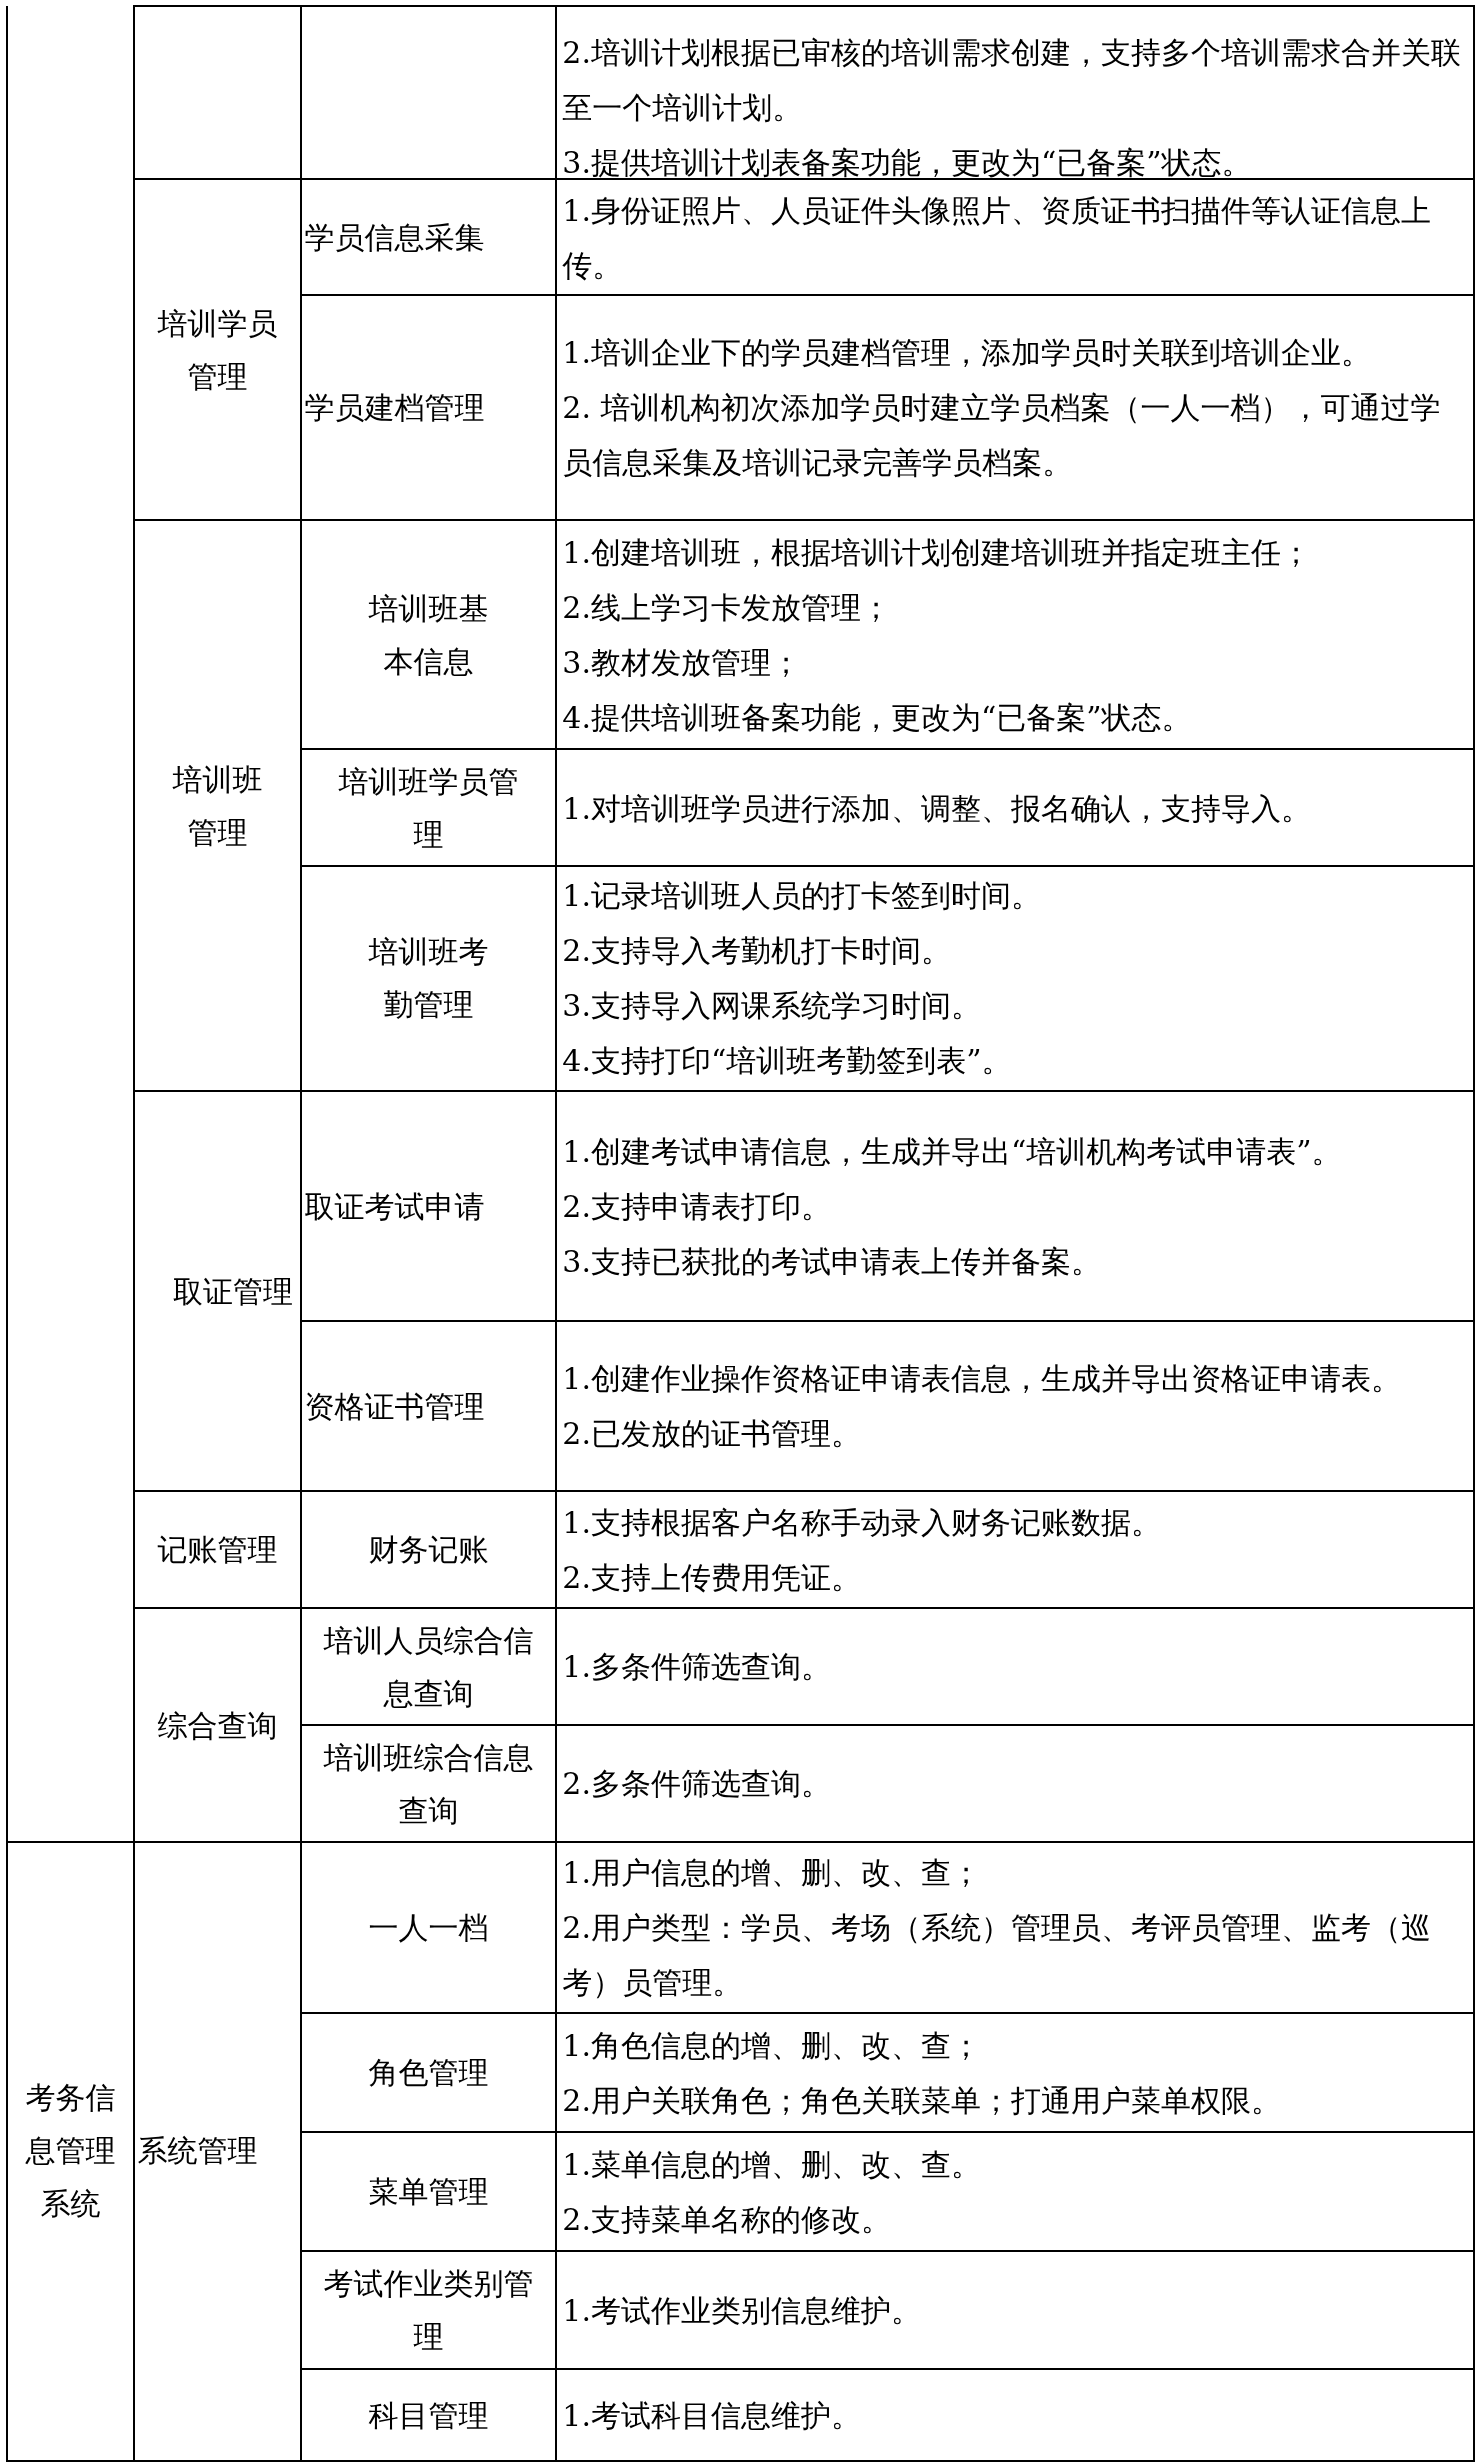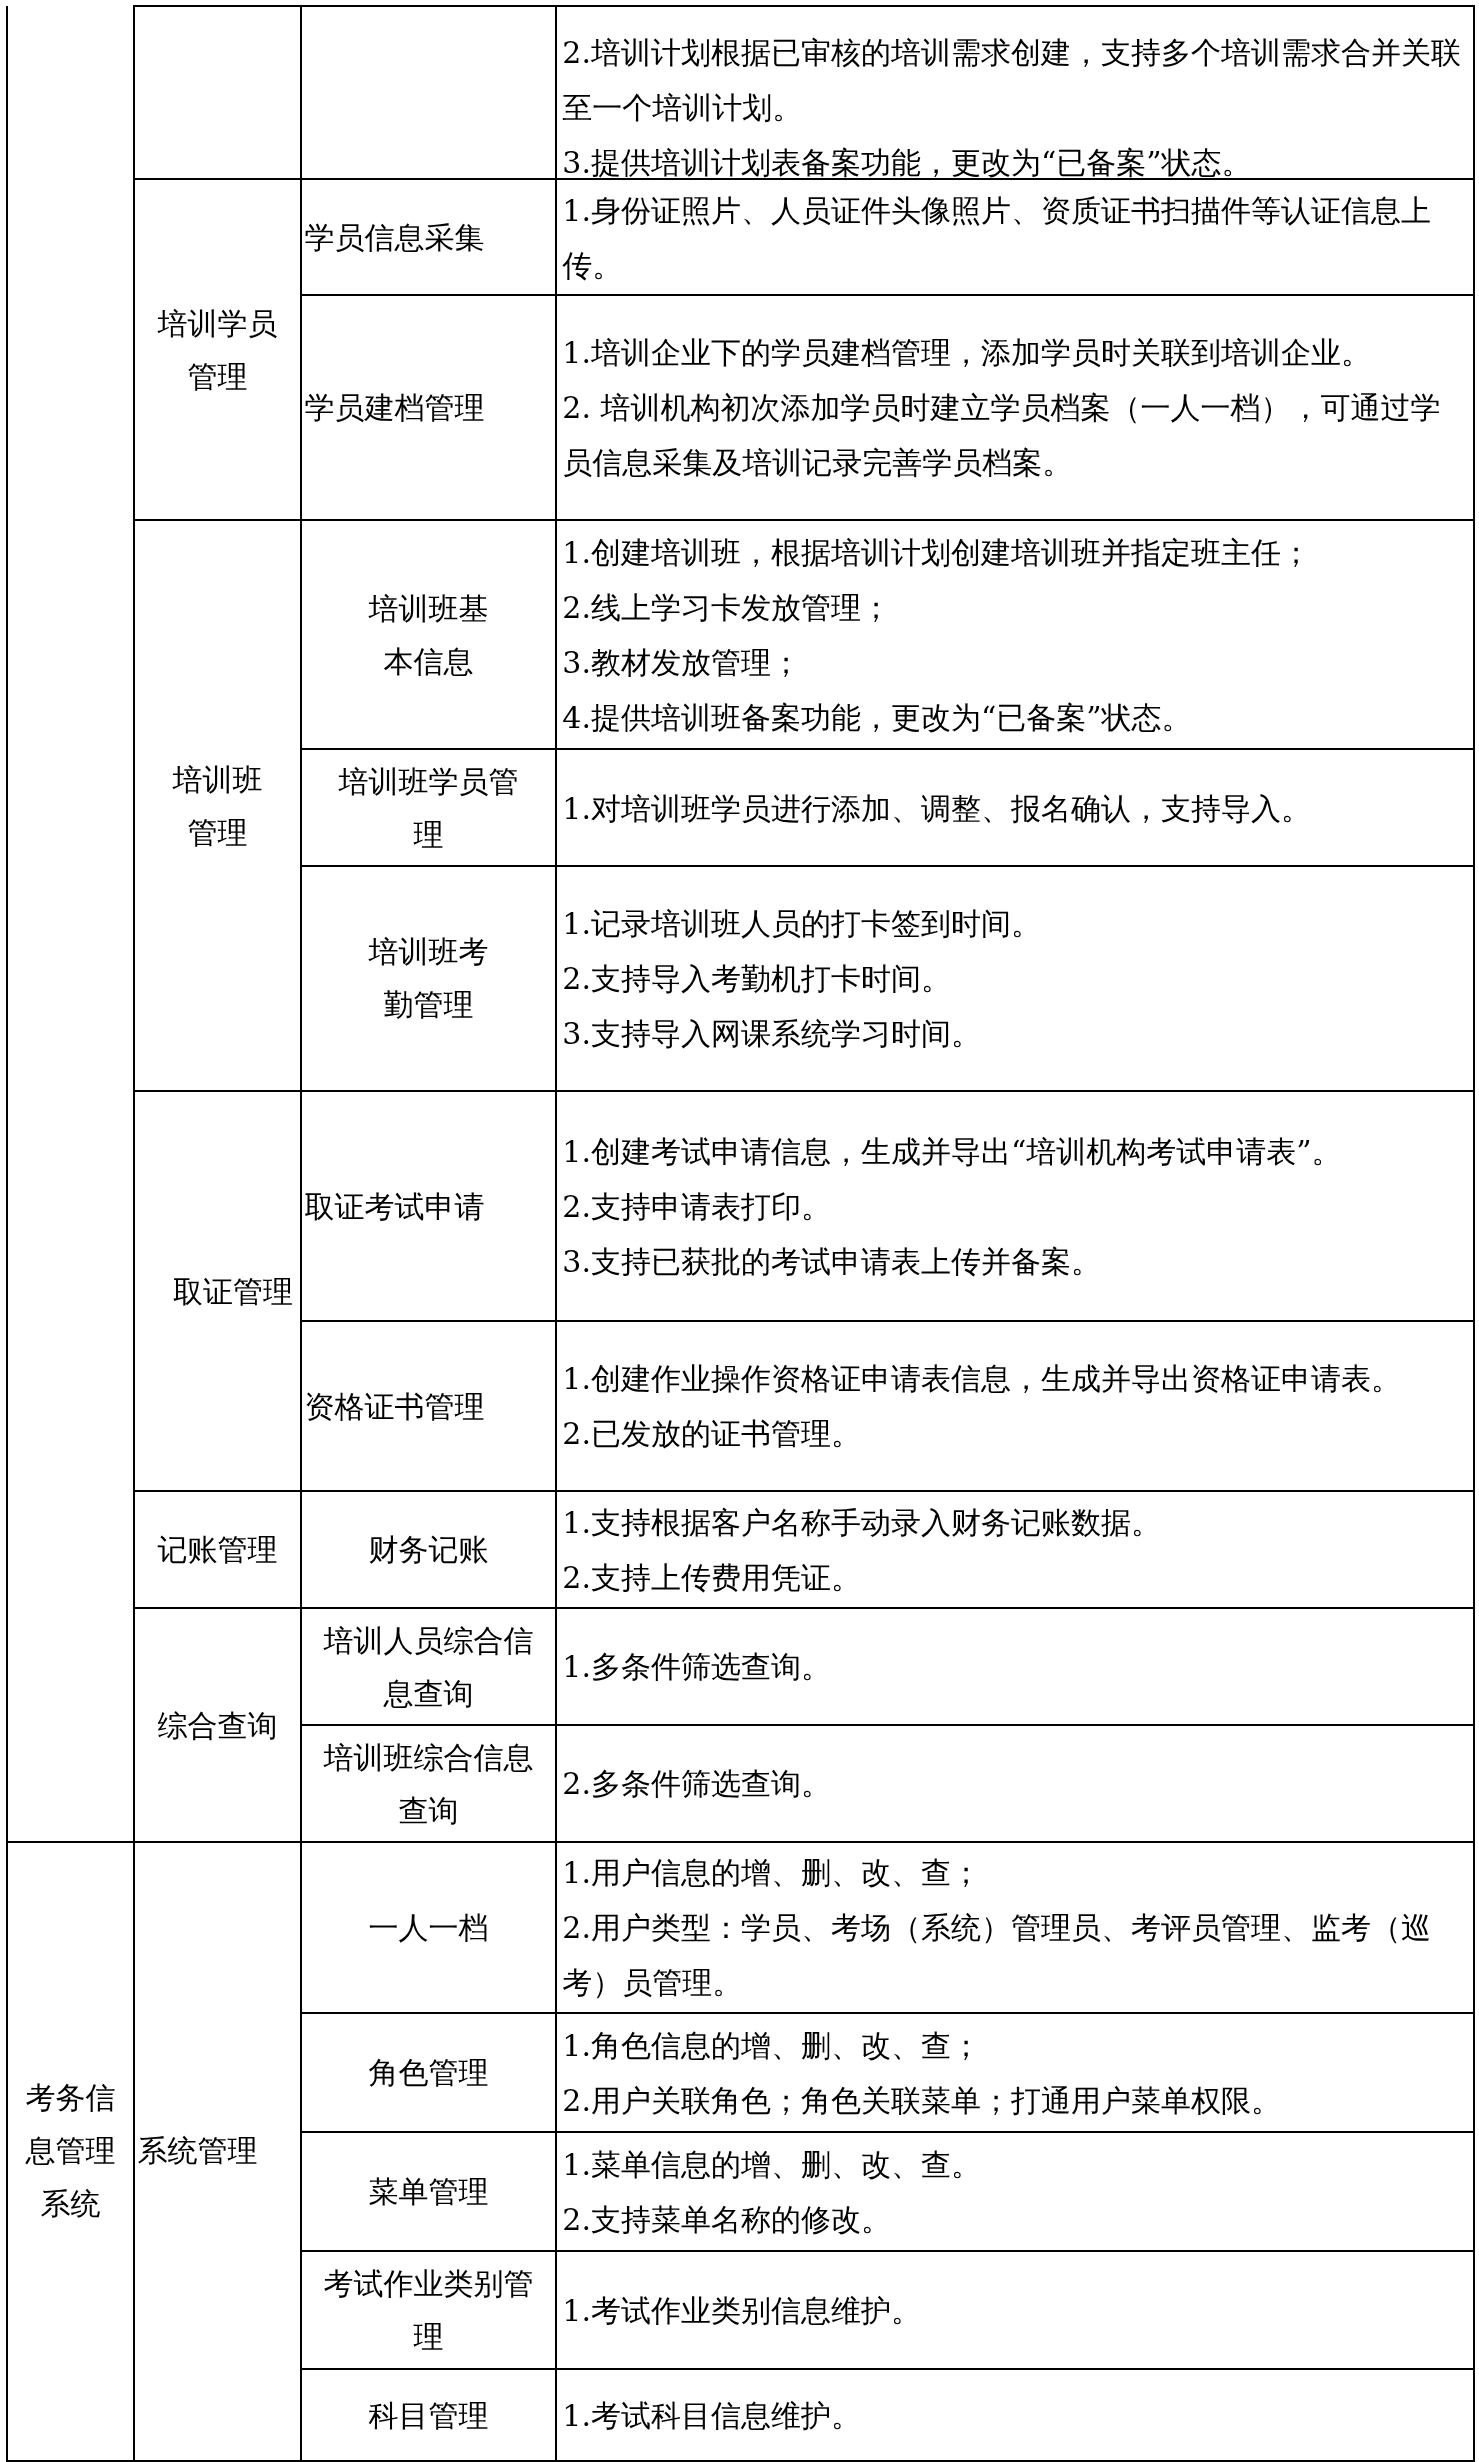--- a/index.html
+++ b/index.html
@@ -105,20 +105,21 @@
   </div>
 </div>
 <div class="cell" style="left:302px; top:867px; width:253px; height:222px;">
   <div class="label" style="padding:0 66px;">培训班考勤管理</div>
 </div>
 <div class="cell" style="left:557px; top:867px; width:916px; height:222px;">
   <div class="desc">
     <p>1.记录培训班人员的打卡签到时间。</p>
     <p>2.支持导入考勤机打卡时间。</p>
     <p>3.支持导入网课系统学习时间。</p>
+    <p>4.支持打印“培训班考勤签到表”。</p>
   </div>
 </div>
 
 <div class="cell" style="left:135px; top:1092px; width:196px; height:398px;">
   <div class="label">取证管理</div>
 </div>
 <div class="cell" style="left:302px; top:1092px; width:253px; height:228px;">
   <div class="label left">取证考试申请</div>
 </div>
 <div class="cell" style="left:557px; top:1092px; width:916px; height:228px;">

